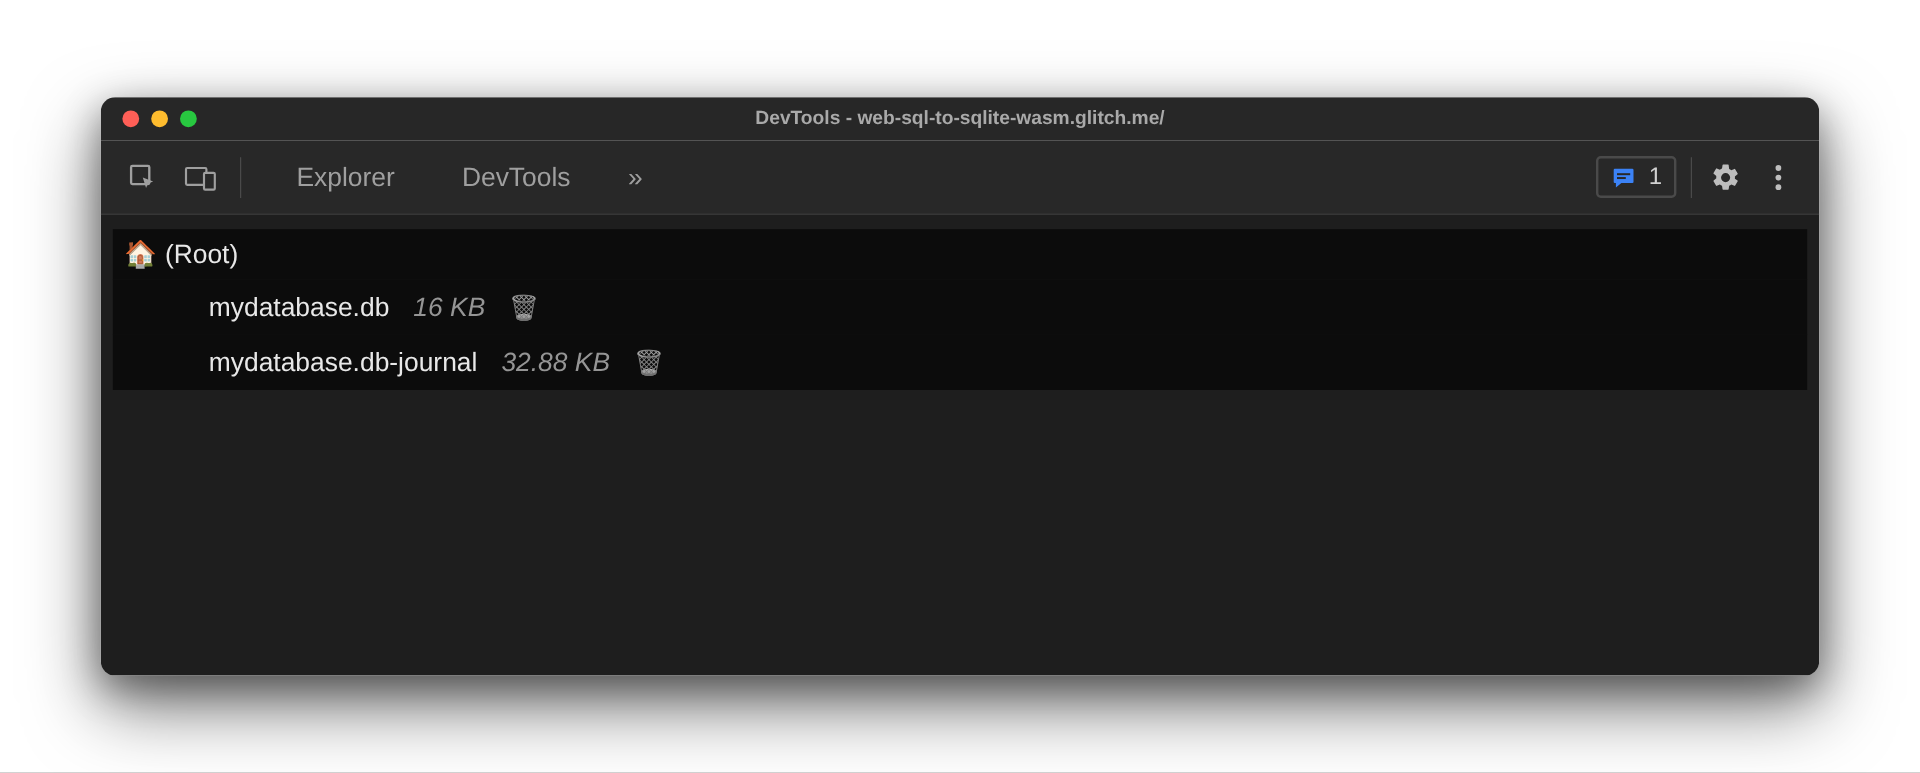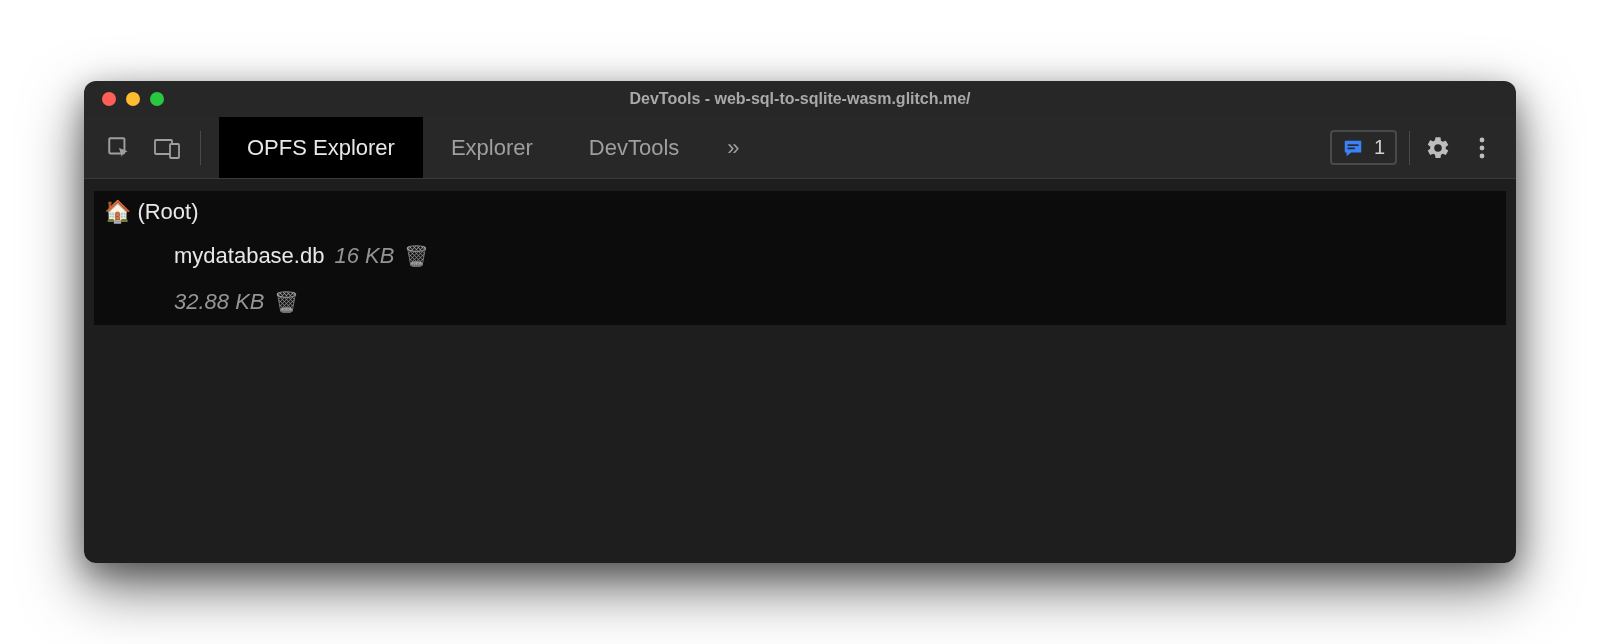--- a/index.html
+++ b/index.html
@@ -154,21 +154,21 @@
       gap: 6px;
       padding: 8px 10px;
       font-size: 22px;
       color: #e8e8e8;
     }
     .tree-file {
       background: #0c0c0c;
       margin-top: 0px;
       display: flex;
       align-items: center;
-      gap: 10px;
+      gap: 20px;
       padding: 10px 10px 10px 80px;
       font-size: 22px;
       color: #e8e8e8;
     }
     .tree-file + .tree-file {
       margin-top: 0px;
     }
     .file-size {
       color: #959595;
       font-style: italic;
@@ -207,23 +207,20 @@
       <div class="toolbar-icon-btn">
         <svg width="28" height="26" viewBox="0 0 28 24" fill="none" stroke="currentColor" stroke-width="1.8">
           <rect x="2" y="4" width="17" height="14" rx="1"></rect>
           <rect x="17" y="8" width="9" height="14" rx="1" fill="#282828"></rect>
         </svg>
       </div>
       <div class="vertical-sep"></div>
     </div>
 
     <div class="tabs">
-      <div class="tab active">
-        <span>OPFS Explorer</span>
-      </div>
       <div class="tab">
         <span>Explorer</span>
       </div>
       <div class="tab">
         <span>DevTools</span>
       </div>
       <div class="more-tabs">
         <span>»</span>
       </div>
     </div>
@@ -259,19 +256,20 @@
       <span>(Root)</span>
     </div>
     <div class="tree-file">
       <span>mydatabase.db</span>
       <span class="file-size">16 KB</span>
       <span class="trash">
         <span>🗑️</span>
       </span>
     </div>
     <div class="tree-file">
+      <span>mydatabase.db-journal</span>
       <span class="file-size">32.88 KB</span>
       <span class="trash">
         <span>🗑️</span>
       </span>
     </div>
   </div>
 </div>
 
 </body></html>

